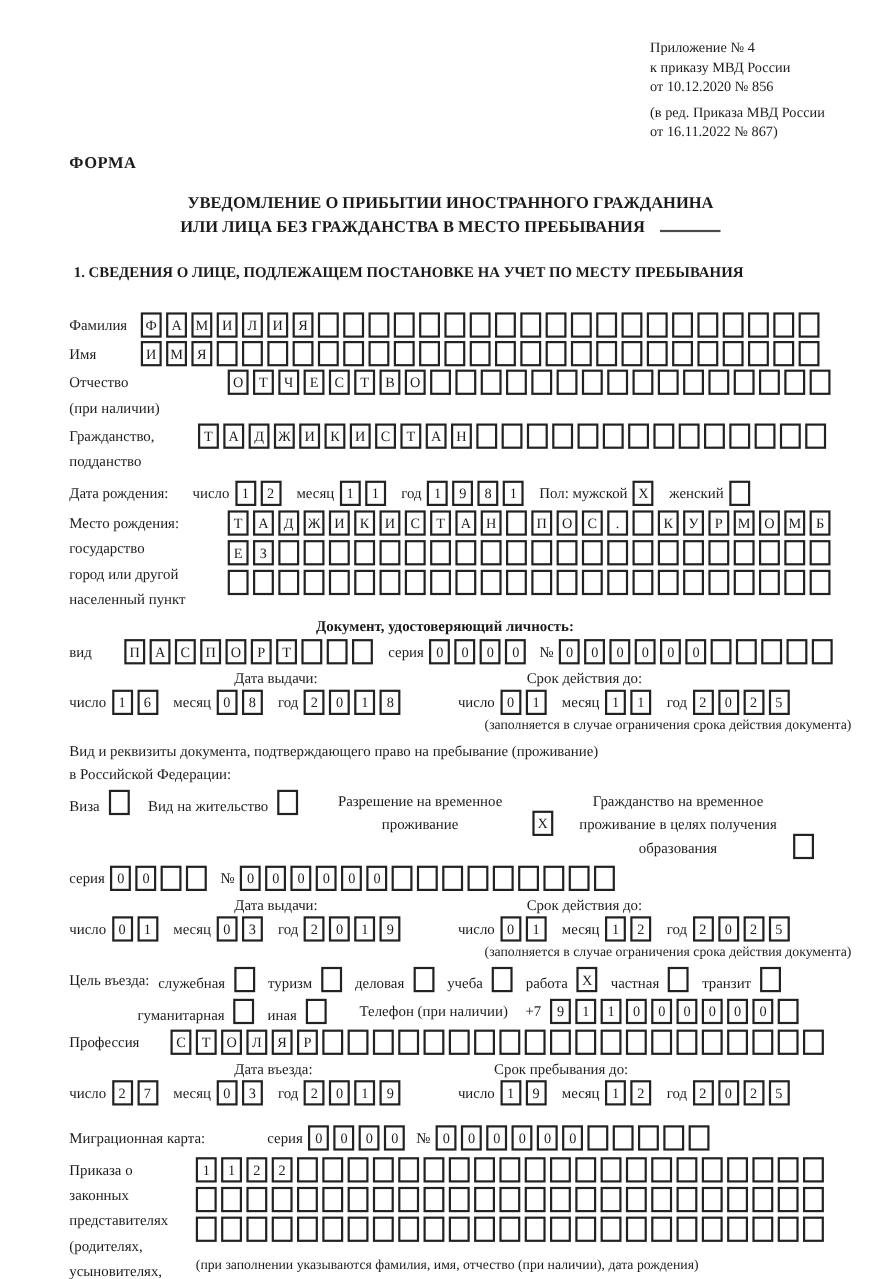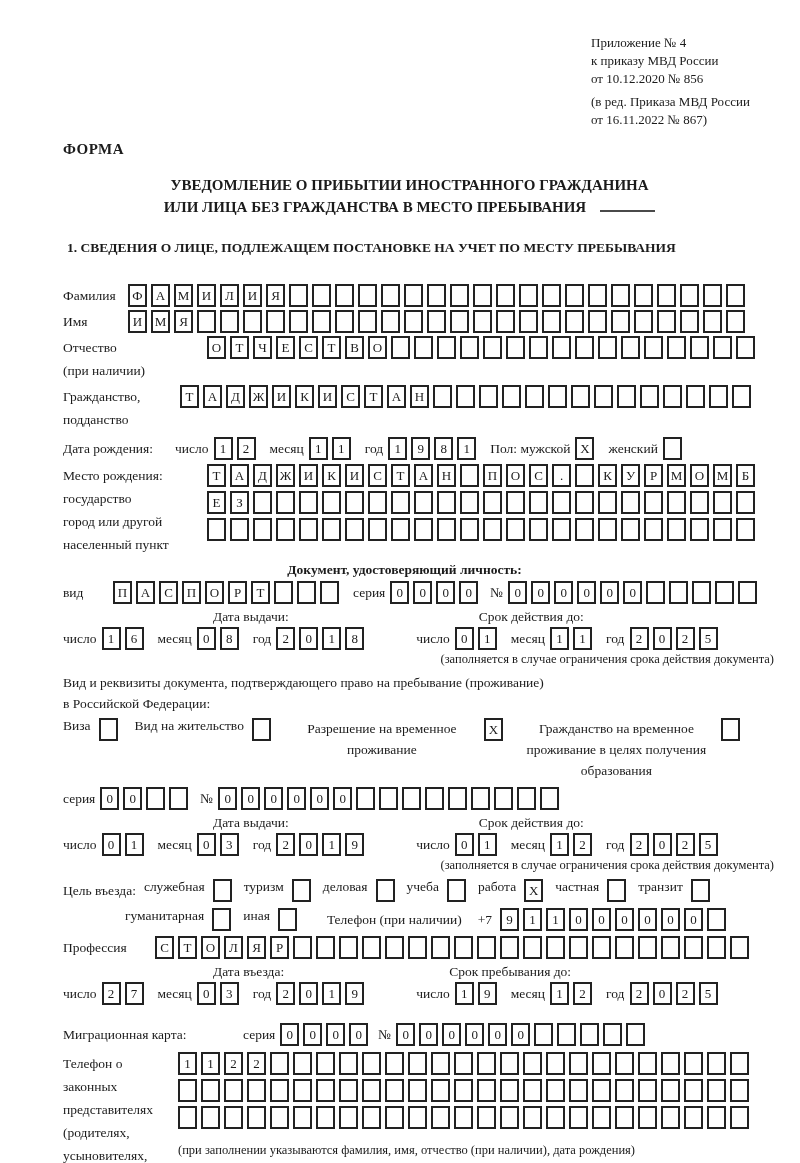--- a/index.html
+++ b/index.html
@@ -51,21 +51,21 @@
 
   .dates-head { display:flex; font-size:13.5px; margin-top:5px; }
   .dates-head .h1 { margin-left:150px; }
   .dates-head .h2 { margin-left:190px; }
   .date-line { display:flex; align-items:center; margin-top:2px; font-size:13.5px; }
   .note { text-align:right; font-size:12.5px; margin-top:2px; padding-right:2px; }
 
   .para { font-size:13.5px; line-height:21px; margin-top:5px; }
 
   .opt-row { display:flex; align-items:flex-start; margin-top:4px; font-size:13.5px; gap:13px; }
-  .opt { display:flex; align-items:flex-start; gap:8px; }
+  .opt { display:flex; align-items:flex-end; gap:8px; }
   .opt-lbl.wide3 { display:inline-block; width:188px; text-align:center; line-height:21px; }
   .opt-lbl.wide4 { display:inline-block; width:193px; text-align:center; line-height:21px; }
 
   .purpose-row { display:flex; align-items:center; margin-top:6px; font-size:13.5px; gap:8px; }
   .indent62 { margin-left:62px; }
   .reps-note { text-align:left; font-size:12.5px; margin-top:10px; }
 </style>
 </head>
 <body>
 
@@ -694,21 +694,21 @@
         <span class="cell"></span>
         <span class="cell"></span>
         <span class="cell"></span>
         <span class="cell"></span>
         <span class="cell"></span>
       </span>
   </div>
 
   <div class="split" style="margin-top:6px;">
     <div class="labels w115">
-      <div>Телефон о</div>
+      <div>Приказа о</div>
       <div>законных</div>
       <div>представителях</div>
       <div>(родителях,</div>
       <div>усыновителях,</div>
       <div>попечителях)</div>
     </div>
     <div>
       <div class="cells crow">
           <span class="cell">1</span>
           <span class="cell">1</span>

